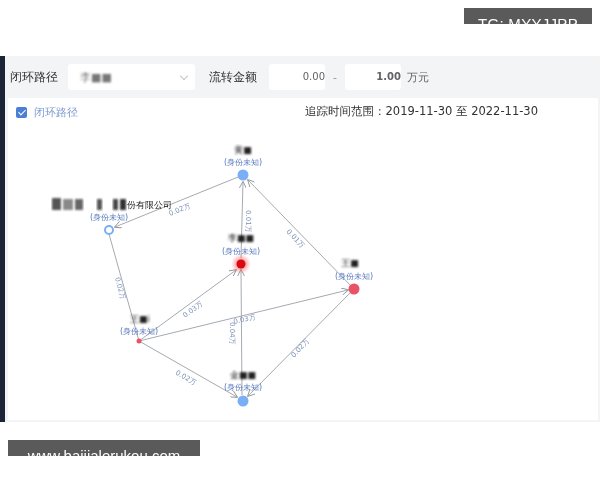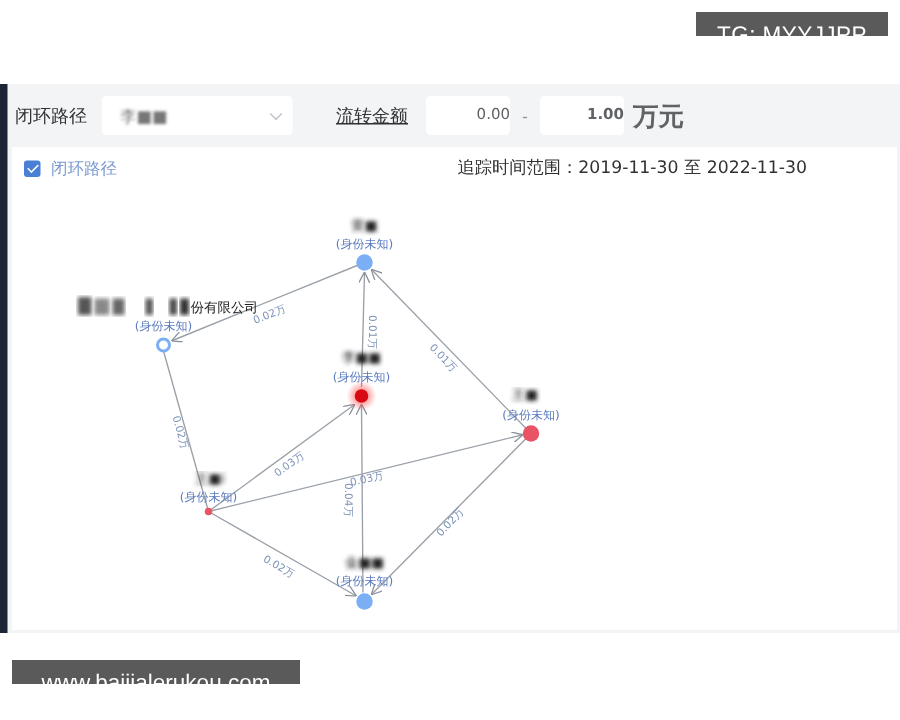--- a/index.html
+++ b/index.html
@@ -35,28 +35,28 @@
     margin-left: 10px; width: 127px; height: 26px; background: #ffffff;
     border-radius: 3px; position: relative; display: flex; align-items: center; padding-left: 12px;
   }
   .select-value {
     font-size: 11px; color: #777; filter: blur(1.2px);
   }
   .select-chevron {
     position: absolute; right: 8px; top: 9px; width: 6px; height: 6px;
     border-right: 1px solid #c0c4cc; border-bottom: 1px solid #c0c4cc; transform: rotate(45deg);
   }
-  .amount-label { margin-left: 29px; font-size: 12px; color: #303133; text-decoration: underline; }
+  .amount-label { margin-left: 14px; font-size: 12px; color: #303133; }
   .amount-input {
     margin-left: 12px; width: 56px; height: 26px; background: #fff; border-radius: 3px;
     font-size: 10px; color: #606266; text-align: right; line-height: 26px;
   }
   .amount-input.second { margin-left: 8px; font-weight: bold; }
   .amount-sep { margin-left: 8px; font-size: 11px; color: #909399; }
-  .amount-unit { margin-left: 6px; font-size: 17px; color: #606266; font-weight: bold; }
+  .amount-unit { margin-left: 6px; font-size: 11px; color: #606266; }
 
   .panel {
     position: absolute; left: 8px; top: 42px; width: 590px; height: 322px;
     background: #ffffff;
   }
   .checkbox-row { position: absolute; left: 8px; top: 7px; display: flex; align-items: center; }
   .checkbox {
     width: 11px; height: 11px; background: #4a7fd6; border-radius: 2px; position: relative;
   }
   .checkbox::after {

